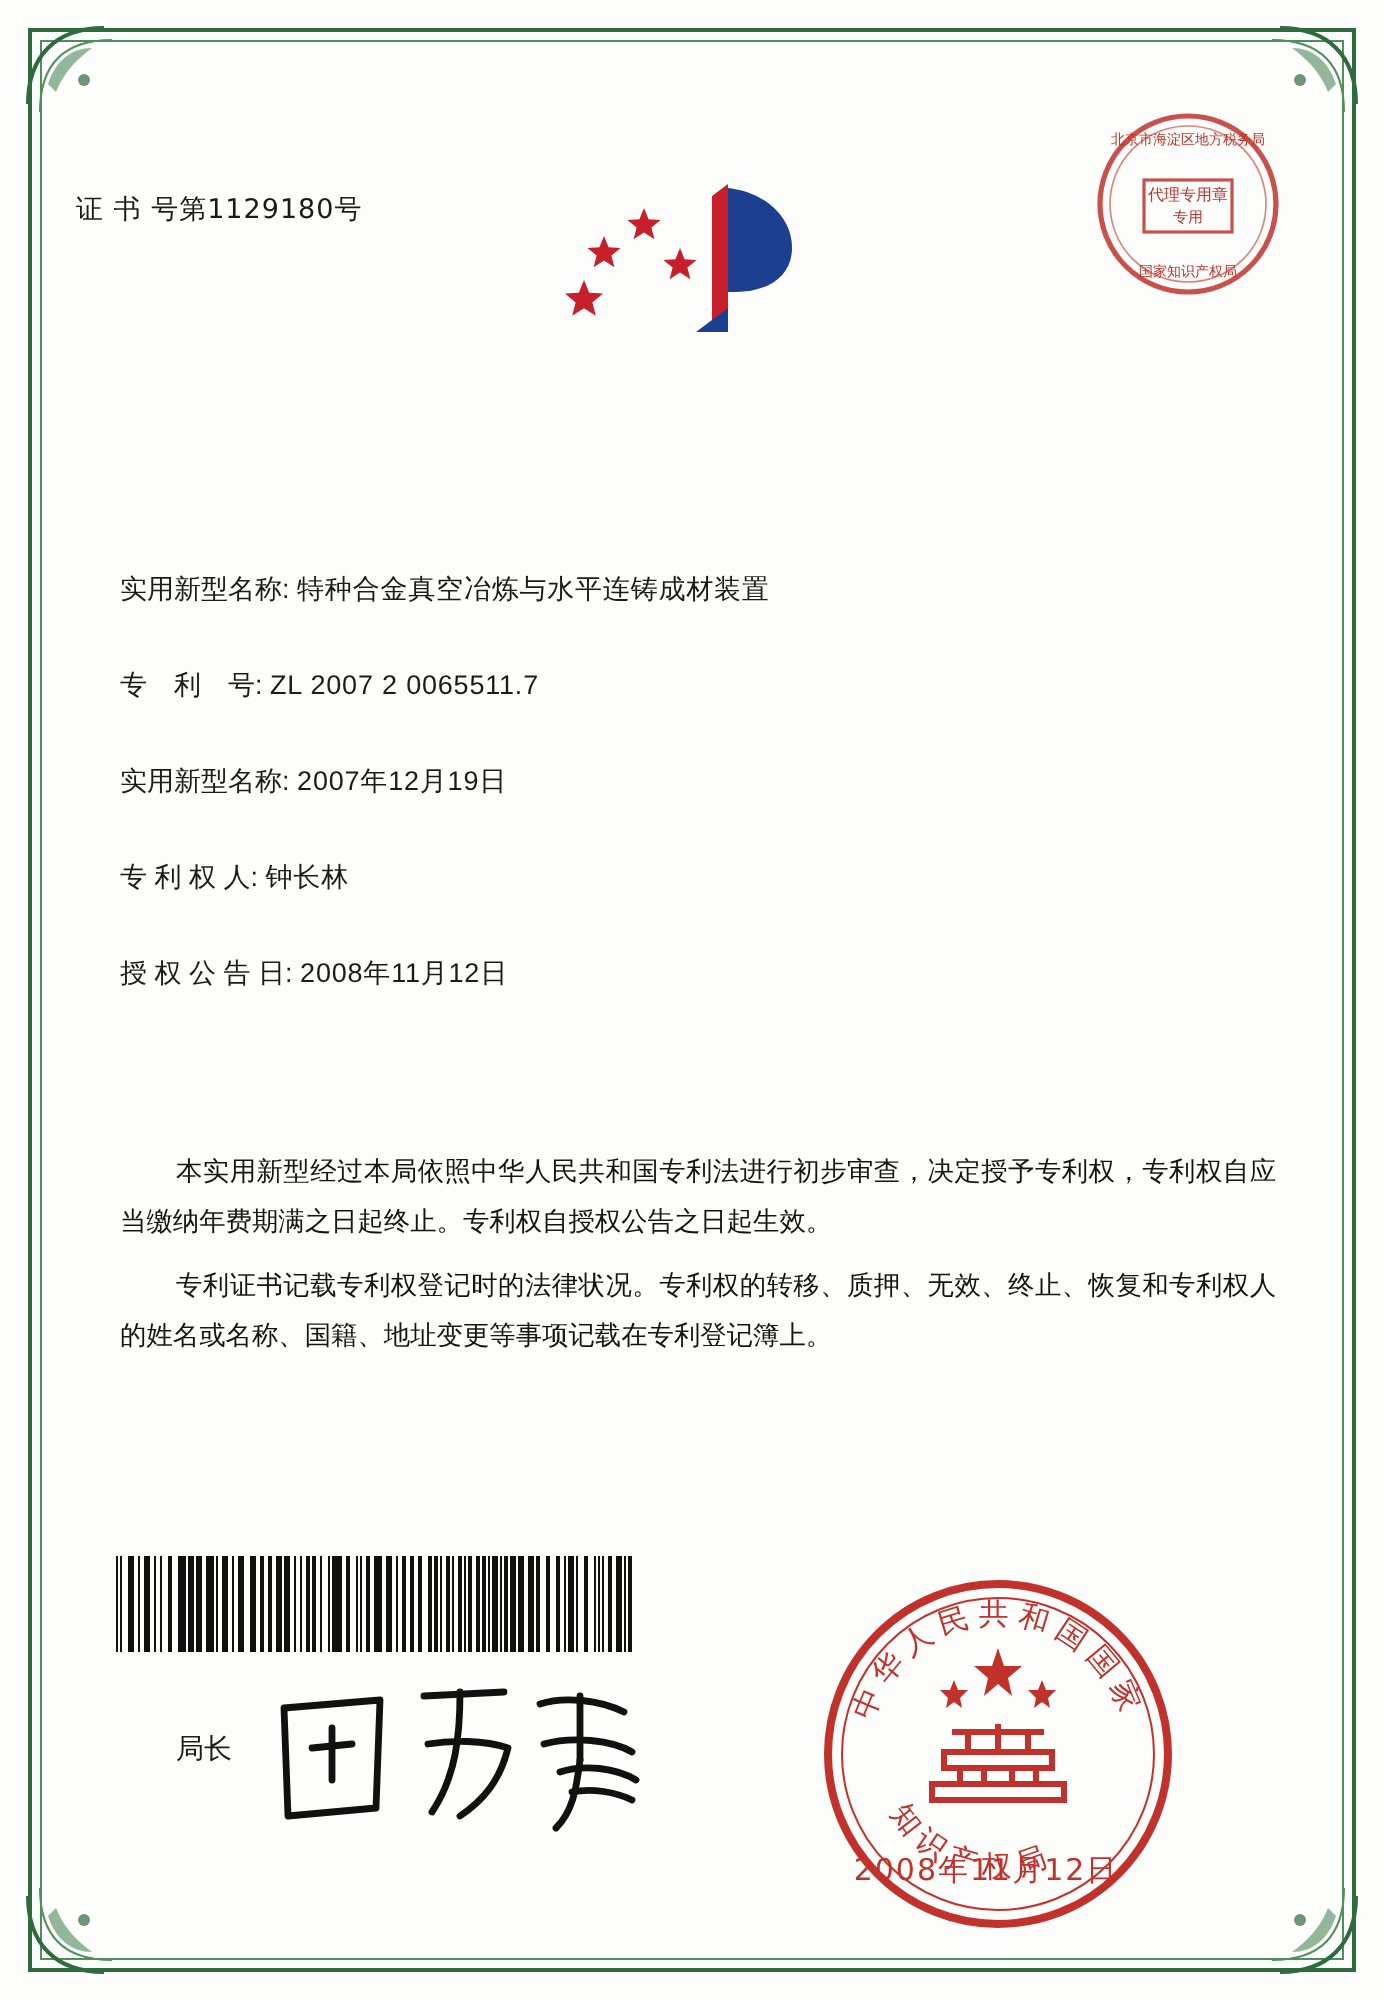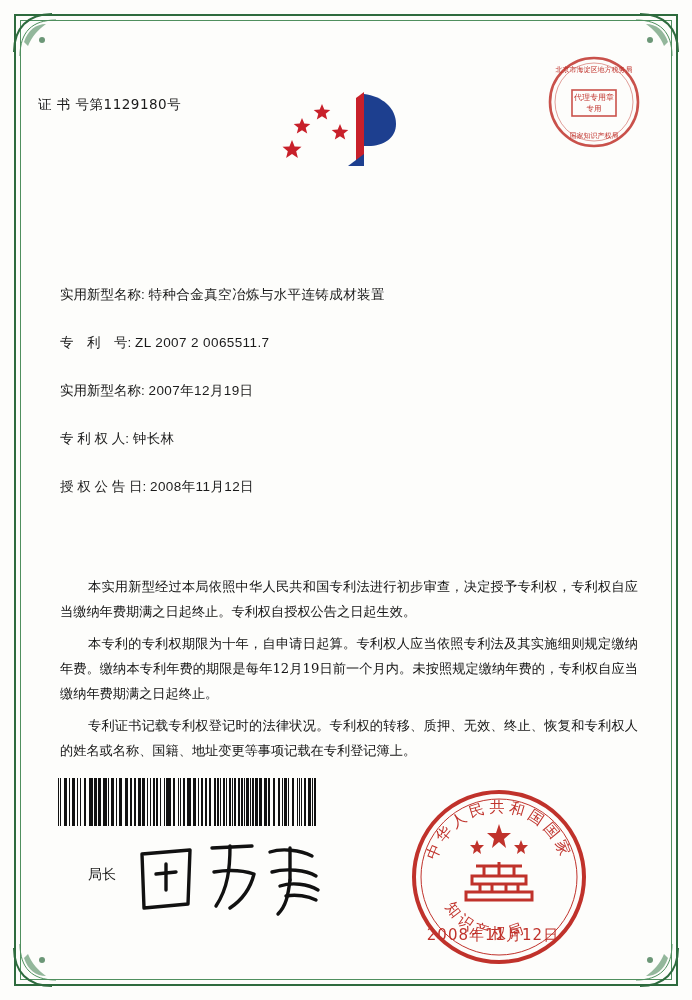--- a/index.html
+++ b/index.html
@@ -290,21 +290,20 @@
         <span class="field-value">钟长林</span>
       </div>
       <div class="field-row">
         <span class="field-label">授 权 公 告 日:</span>
         <span class="field-value">2008年11月12日</span>
       </div>
     </div>
 
     <div class="body-text">
       <p>本实用新型经过本局依照中华人民共和国专利法进行初步审查，决定授予专利权，专利权自应当缴纳年费期满之日起终止。专利权自授权公告之日起生效。</p>
-      <p>本专利的专利权期限为十年，自申请日起算。专利权人应当依照专利法及其实施细则规定缴纳年费。缴纳本专利年费的期限是每年12月19日前一个月内。未按照规定缴纳年费的，专利权自应当缴纳年费期满之日起终止。</p>
       <p>专利证书记载专利权登记时的法律状况。专利权的转移、质押、无效、终止、恢复和专利权人的姓名或名称、国籍、地址变更等事项记载在专利登记簿上。</p>
     </div>
 
     <div class="barcode" id="barcode">
         <i style="width:1px"></i>
         <i style="width:1px;background:transparent"></i>
         <i style="width:2px"></i>
         <i style="width:3px;background:transparent"></i>
         <i style="width:4px"></i>
         <i style="width:2px;background:transparent"></i>

